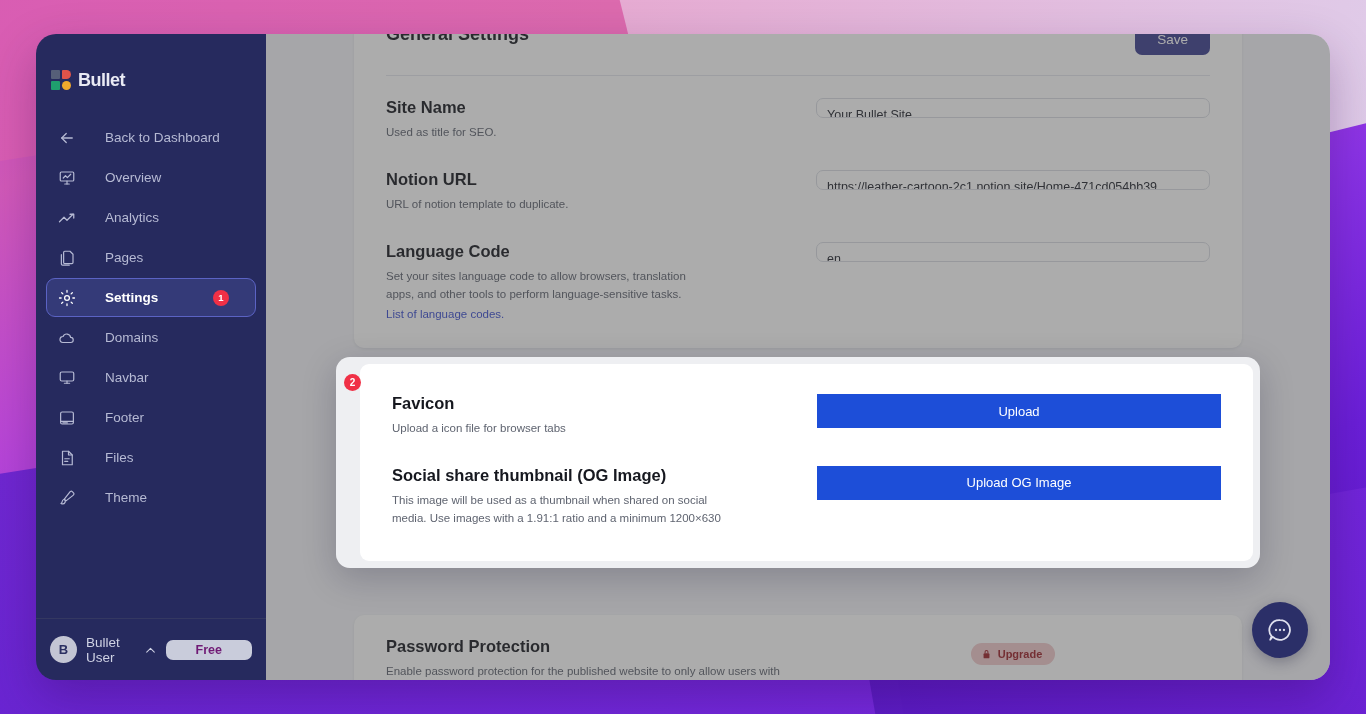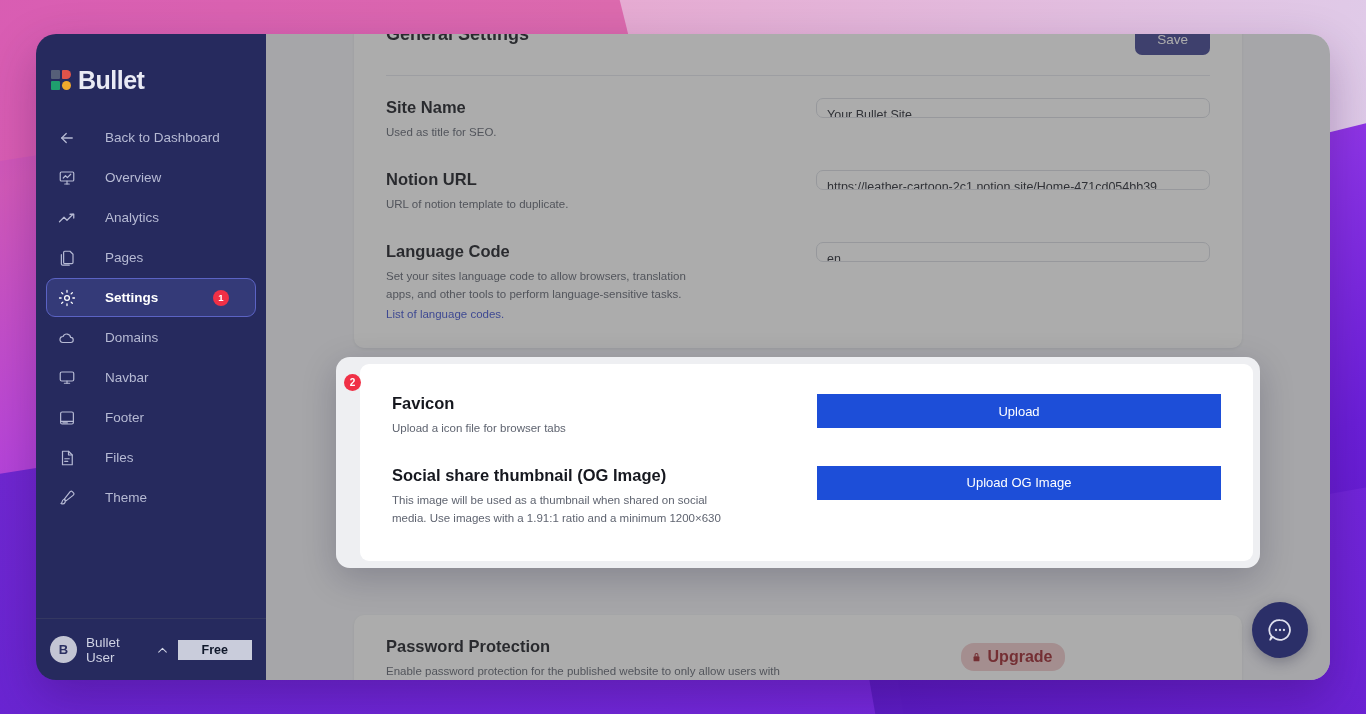--- a/index.html
+++ b/index.html
@@ -91,21 +91,21 @@
     gap: 2px;
     flex: 0 0 auto;
   }
   .lm { width: 9px; height: 9px; }
   .lm1 { background: #565f78; border-radius: 1px; }
   .lm2 { background: #e0534a; border-radius: 1px 5px 5px 1px; }
   .lm3 { background: #1f9f6e; border-radius: 1px; }
   .lm4 { background: #f0a92c; border-radius: 50%; }
   .logo-text {
     color: #e9eaf4;
-    font-size: 25px;
+    font-size: 18px;
     font-weight: bold;
     letter-spacing: -.5px;
     line-height: 1;
   }
 
   #nav { margin-top: 18px; padding: 0 10px; flex: 1 1 auto; }
   .nav-item {
     display: flex;
     align-items: center;
     gap: 29px;
@@ -161,25 +161,25 @@
     font-size: 13px;
     font-weight: bold;
     display: flex; align-items: center; justify-content: center;
     flex: 0 0 auto;
   }
   .user-name { color: #cfd2e4; font-size: 13.5px; }
   .caret-up { width: 13px; height: 13px; flex: 0 0 auto; }
   .plan-pill {
     margin-left: auto;
     background: #c9ccdb;
-    color: #0f172a;
+    color: #701a75;
     font-size: 12.5px;
     font-weight: bold;
-    border-radius: 0;
-    padding: 3px 24px;
+    border-radius: 7px;
+    padding: 3px 30px;
   }
 
   
   #main {
     flex: 1 1 auto;
     position: relative;
     background: #f4f5f9;
     overflow: hidden;
   }
   
@@ -327,21 +327,21 @@
     position: absolute;
     left: 88px; right: 88px;
     top: 581px;
     padding: 22px 32px 26px;
   }
   .upgrade-pill {
     background: #f0c9cb;
     color: #9b2028;
     border: none;
     border-radius: 13px;
-    font-size: 16px;
+    font-size: 11px;
     font-weight: bold;
     font-family: "Liberation Sans", sans-serif;
     padding: 5px 13px 5px 10px;
     display: inline-flex;
     align-items: center;
     gap: 6px;
     cursor: pointer;
   }
   .upgrade-pill svg { width: 11px; height: 11px; }
 

